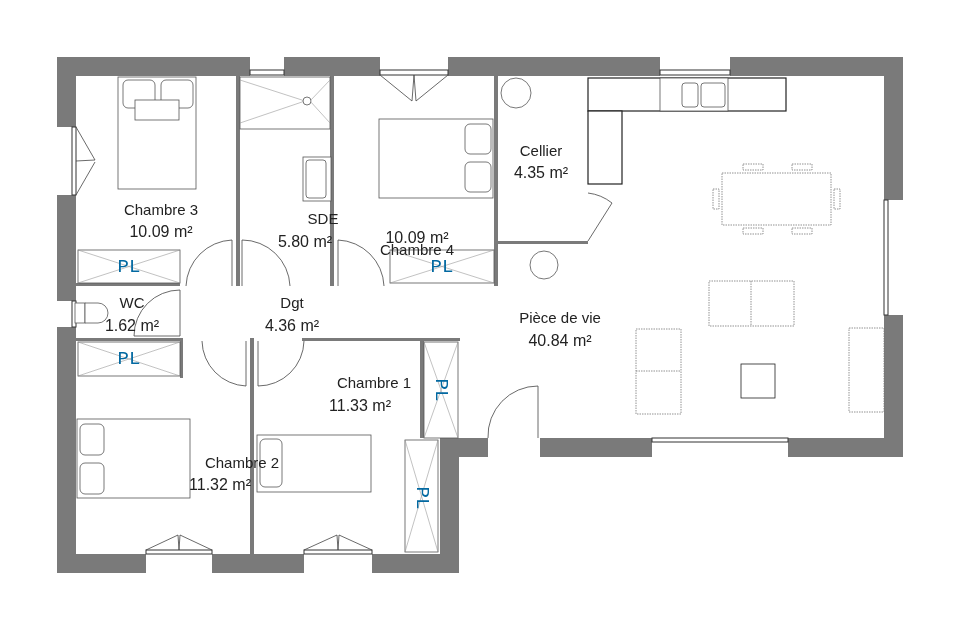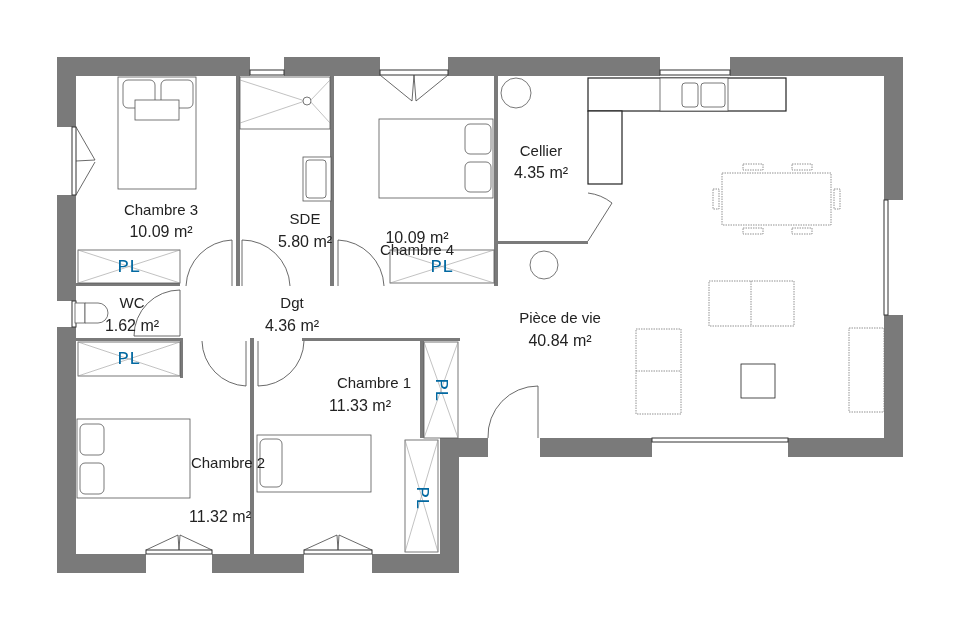--- a/index.html
+++ b/index.html
@@ -153,41 +153,41 @@
     <rect class="furn" x="260" y="439" width="22" height="48" rx="5"></rect>
 
     <rect class="furn" x="75" y="303" width="10" height="20"></rect>
     <path class="furn" d="M85 303 L98 303 A10 10 0 0 1 98 323 L85 323 Z"></path>
   </g>
 </svg>
 
 <div class="label" style="left:161px; top:201px;">Chambre 3</div>
 <div class="area" style="left:161px; top:223px;">10.09 m²</div>
 
-<div class="label" style="left:305px; top:210px;">SDE</div>
+<div class="label" style="left:323px; top:210px;">SDE</div>
 <div class="area" style="left:305px; top:233px;">5.80 m²</div>
 
 <div class="label" style="left:417px; top:194px;margin-top:47px;">Chambre 4</div>
 <div class="area" style="left:417px; top:229px;">10.09 m²</div>
 
 <div class="label" style="left:541px; top:142px;">Cellier</div>
 <div class="area" style="left:541px; top:164px;">4.35 m²</div>
 
 <div class="label" style="left:132px; top:294px;">WC</div>
 <div class="area" style="left:132px; top:317px;">1.62 m²</div>
 
 <div class="label" style="left:292px; top:294px;">Dgt</div>
 <div class="area" style="left:292px; top:317px;">4.36 m²</div>
 
 <div class="label" style="left:560px; top:309px;">Pièce de vie</div>
 <div class="area" style="left:560px; top:332px;">40.84 m²</div>
 
 <div class="label" style="left:360px; top:374px;margin-left:14px;">Chambre 1</div>
 <div class="area" style="left:360px; top:397px;">11.33 m²</div>
 
-<div class="label" style="left:208px; top:454px;padding-left:40px;">Chambre 2</div>
-<div class="area" style="left:220px; top:476px;margin-top:32px;">11.32 m²</div>
+<div class="label" style="left:222px; top:454px;padding-left:40px;">Chambre 2</div>
+<div class="area" style="left:220px; top:476px;">11.32 m²</div>
 
 <div class="pl" style="left:129px; top:267px;">PL</div>
 <div class="pl" style="left:442px; top:267px;">PL</div>
 <div class="pl" style="left:129px; top:359px;">PL</div>
 <div class="pl rot" style="left:441px; top:390px;">PL</div>
 <div class="pl rot" style="left:422px; top:498px;">PL</div>
 
 </body></html>

